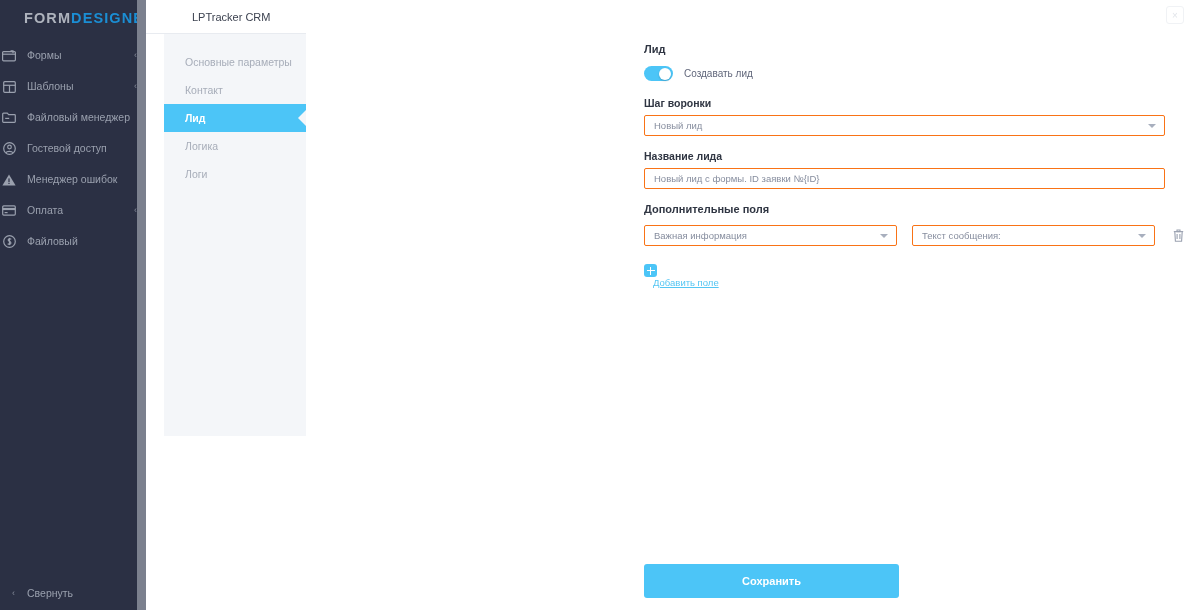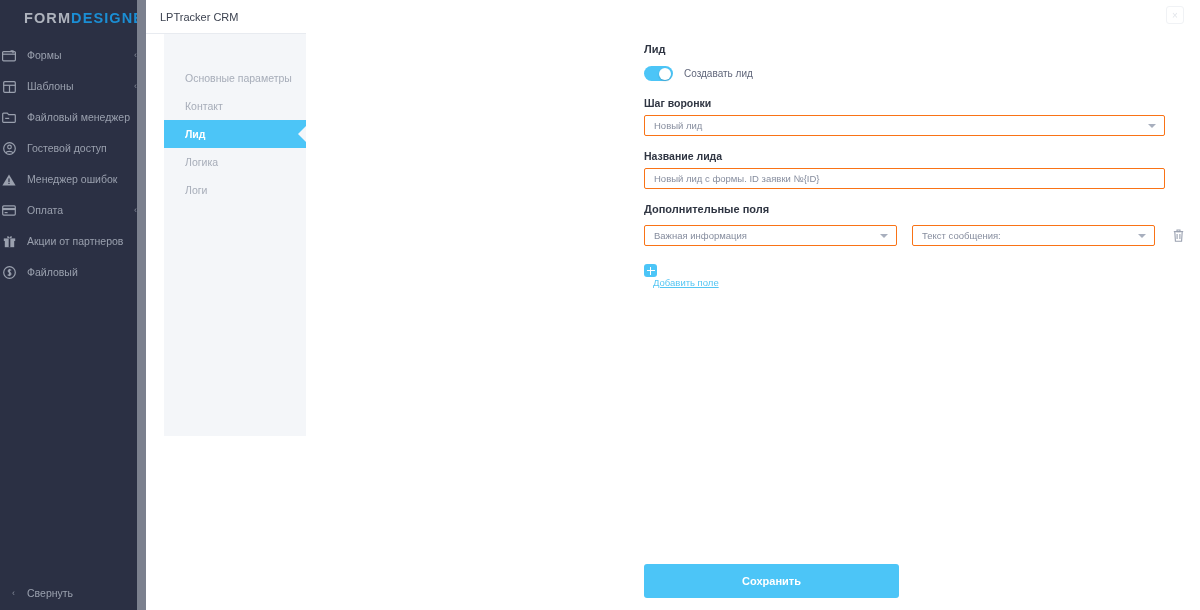--- a/index.html
+++ b/index.html
@@ -122,20 +122,21 @@
     background: #7b808e;
   }
 
   
   .panel {
     position: relative;
     width: 160px;
     flex: 0 0 160px;
     height: 436px;
     background: #ffffff;
+    padding-left: 32px;
   }
 
   .panel-header {
     height: 33px;
     display: flex;
     align-items: center;
     padding-left: 14px;
     font-size: 11px;
     color: #3c4250;
     white-space: nowrap;
@@ -163,21 +164,20 @@
   .tab {
     position: relative;
     height: 28px;
     display: flex;
     align-items: center;
     padding-left: 21px;
     font-size: 10.5px;
     color: #a7adb9;
     cursor: pointer;
     margin-bottom: 0;
-    margin-top: 16px;
   }
   .tab + .tab { margin-top: 0; }
 
   .tab.active {
     background: #4cc5f7;
     color: #ffffff;
     font-weight: bold;
   }
   .tab.active::after {
     content: "";
@@ -461,33 +461,20 @@
           <svg width="14" height="11" viewBox="0 0 14 11" fill="none" stroke="currentColor" stroke-width="1.2">
             <rect x="0.7" y="0.9" width="12.6" height="9.2" rx="1"></rect>
             <path d="M0.7 4 H13.3" stroke-width="2.2"></path>
             <path d="M2.6 7.6 H5.6"></path>
           </svg>
         </span>
         <span class="nav-label">Оплата</span>
         <span class="nav-chevron">‹</span>
       </div>
 
-      <div class="nav-item">
-        <span class="nav-icon">
-          <svg width="13" height="13" viewBox="0 0 13 13" fill="none" stroke="currentColor" stroke-width="1.2">
-            <rect x="0.8" y="3.4" width="11.4" height="2.6" fill="currentColor" stroke="none"></rect>
-            <rect x="1.8" y="6" width="9.4" height="6.2" fill="currentColor" stroke="none"></rect>
-            <rect x="5.7" y="3.4" width="1.6" height="8.8" fill="#2b3044" stroke="none"></rect>
-            <path d="M6.5 3.2 C6.5 1.6 5.2 0.8 4.3 1.4 C3.4 2 4.3 3.3 6.5 3.2 Z" fill="currentColor" stroke="none"></path>
-            <path d="M6.5 3.2 C6.5 1.6 7.8 0.8 8.7 1.4 C9.6 2 8.7 3.3 6.5 3.2 Z" fill="currentColor" stroke="none"></path>
-          </svg>
-        </span>
-        <span class="nav-label">Акции от партнеров</span>
-        <span class="nav-chevron"></span>
-      </div>
 
       <div class="nav-item">
         <span class="nav-icon">
           <svg width="13" height="13" viewBox="0 0 13 13" fill="none" stroke="currentColor" stroke-width="1.2">
             <circle cx="6.5" cy="6.5" r="5.8"></circle>
             <path d="M8.2 4.3 C7.6 3.5 5.2 3.5 5.2 5 C5.2 6.6 7.9 6.2 7.9 7.9 C7.9 9.4 5.4 9.5 4.8 8.6"></path>
             <path d="M6.5 2.9 V10.1"></path>
           </svg>
         </span>
         <span class="nav-label">Файловый</span>

